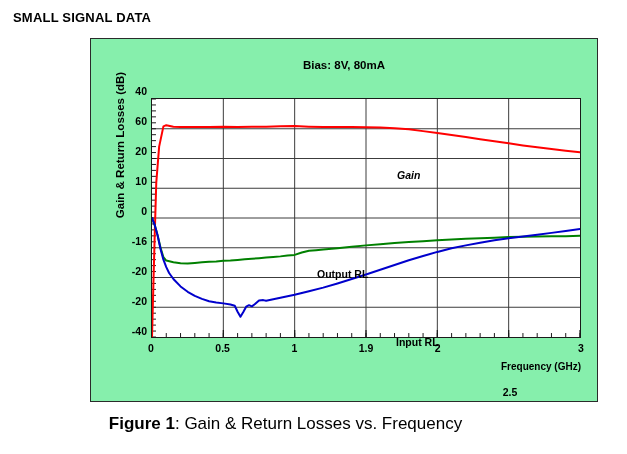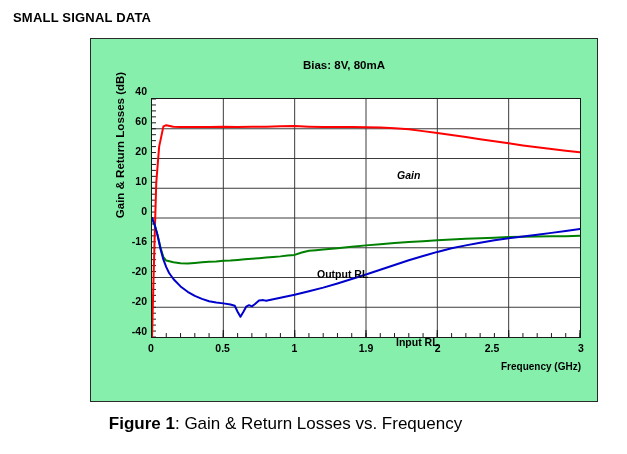--- a/index.html
+++ b/index.html
@@ -288,21 +288,21 @@
         </g>
     </svg>
   </div>
 
   <div id="x-tick-layer">
       <div class="xtick" style="left: 0px;">0</div>
       <div class="xtick" style="left: 71.6667px;">0.5</div>
       <div class="xtick" style="left: 143.333px;">1</div>
       <div class="xtick" style="left: 215px;">1.9</div>
       <div class="xtick" style="left: 286.667px;">2</div>
-      <div class="xtick" style="left: 341px;">2.5</div>
+      <div class="xtick" style="left: 359px; margin-top: 44px;">2.5</div>
       <div class="xtick" style="left: 430px;">3</div>
     </div>
 
   <div id="x-axis-title">Frequency (GHz)</div>
 
   <div class="series-label" id="label-gain">Gain</div>
   <div class="series-label" id="label-output-rl">Output RL</div>
   <div class="series-label" id="label-input-rl">Input RL</div>
 </div>
 

